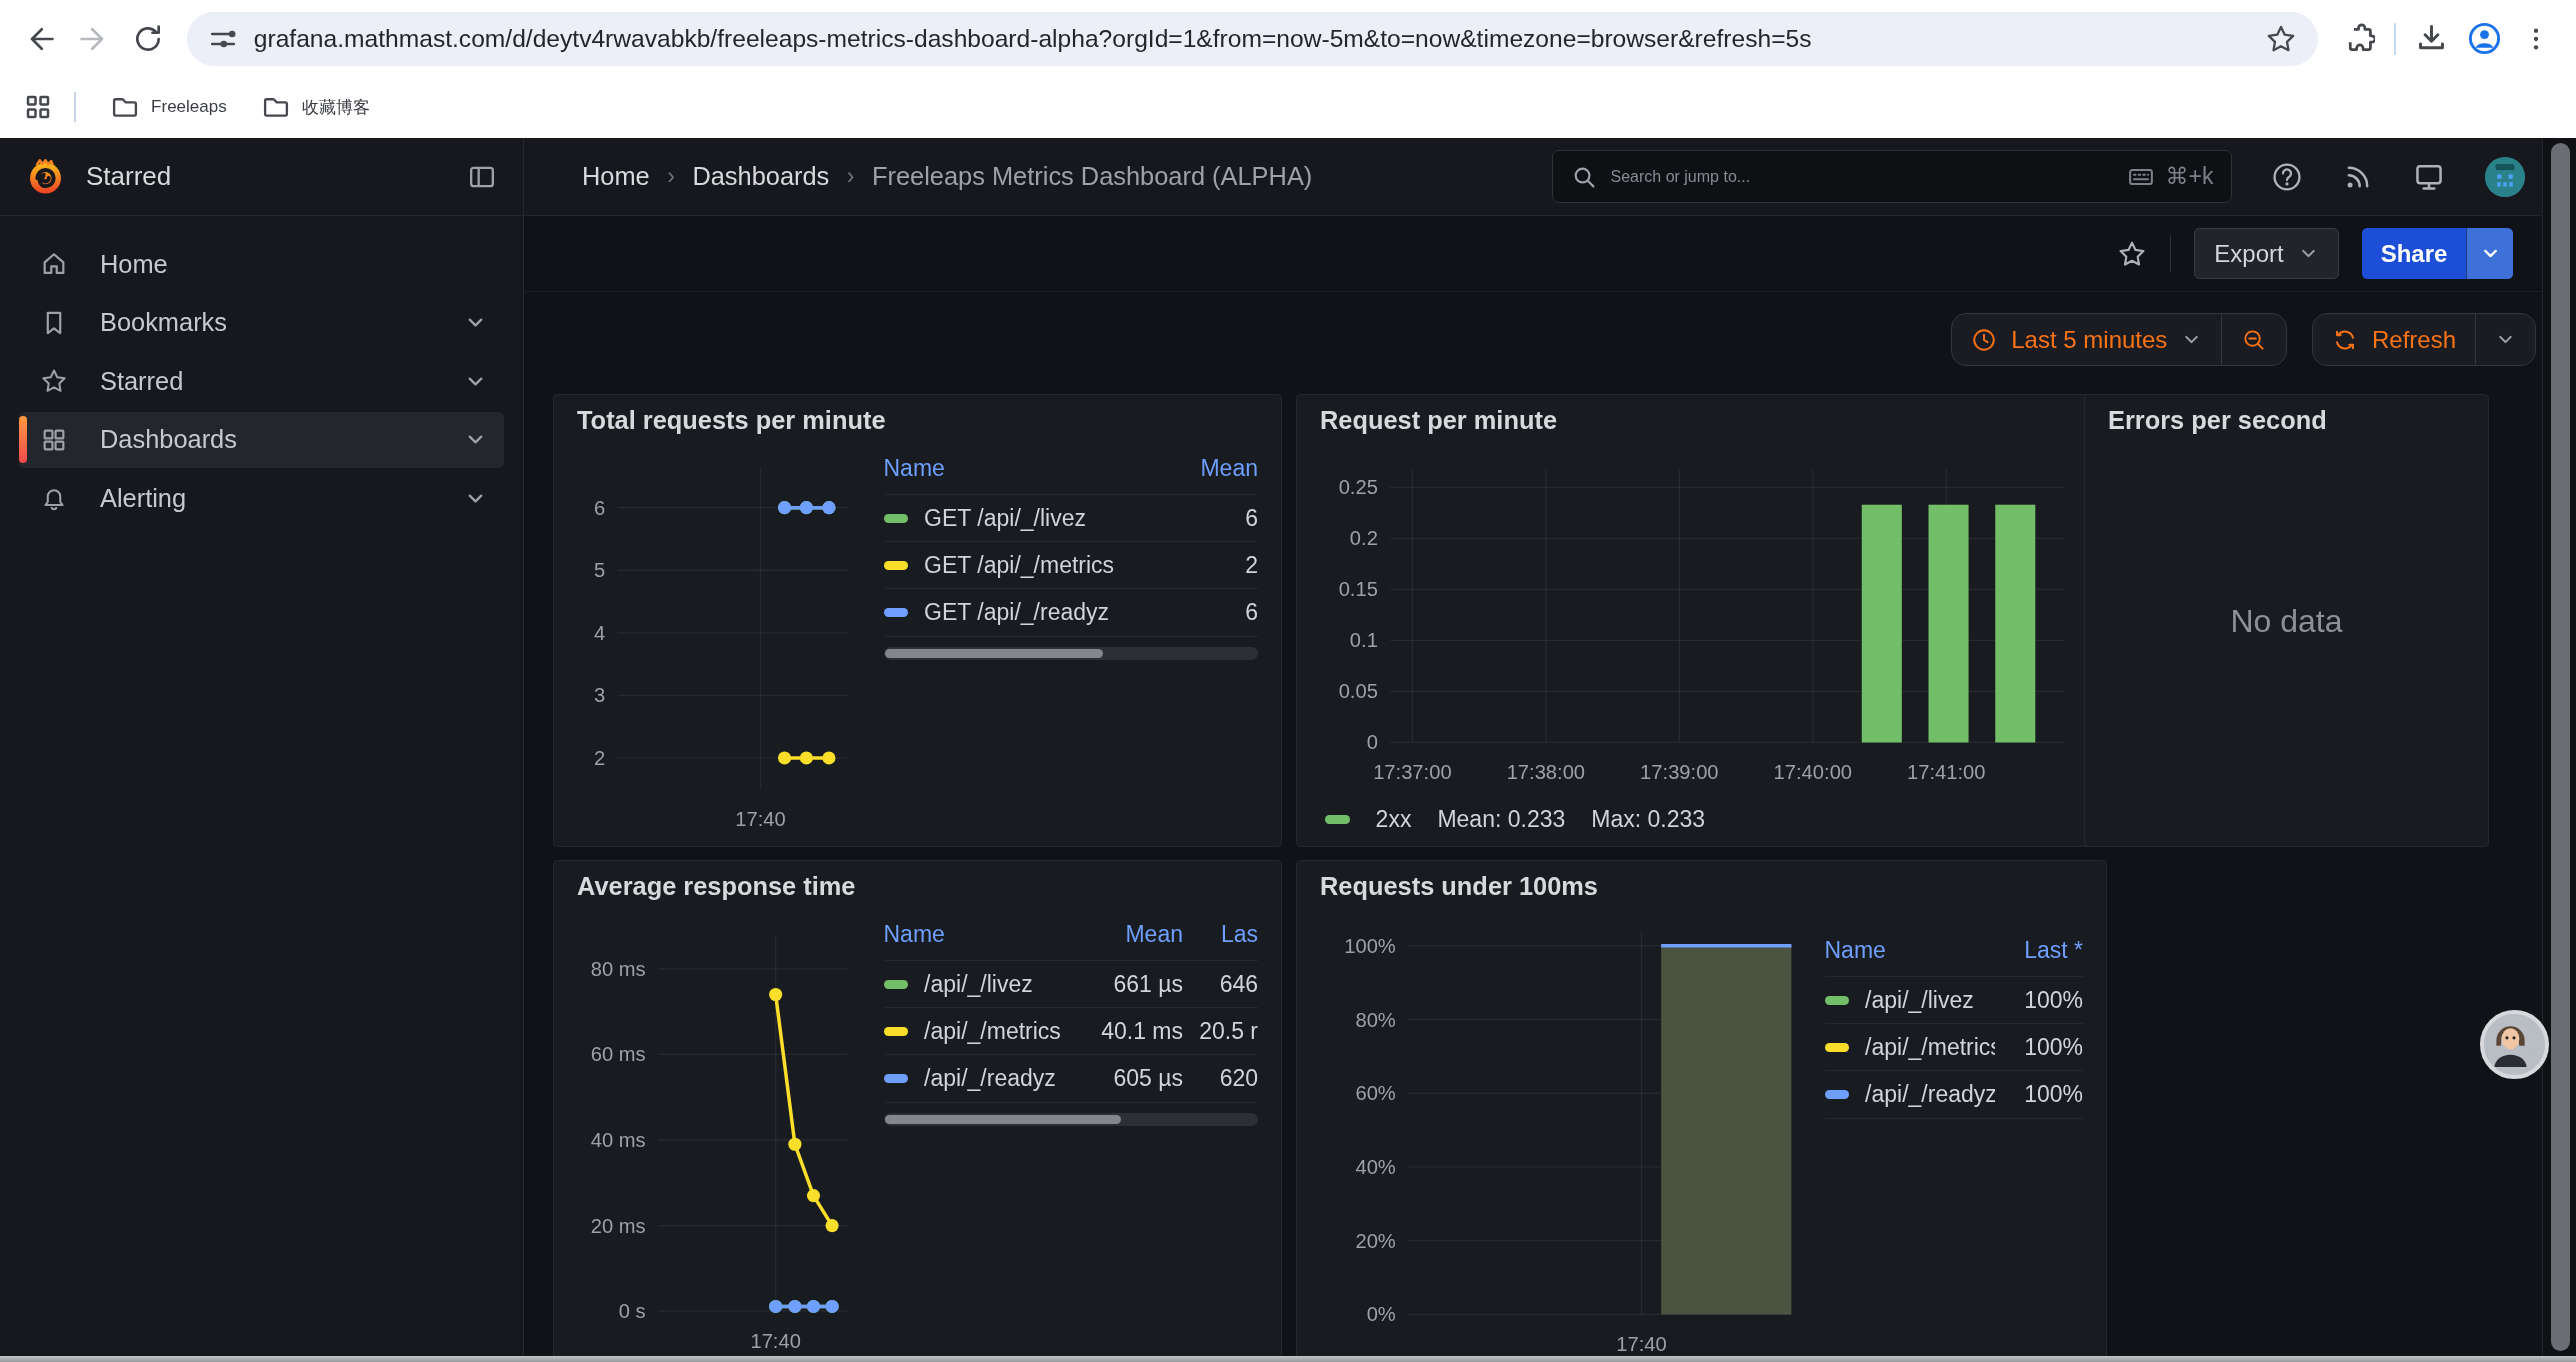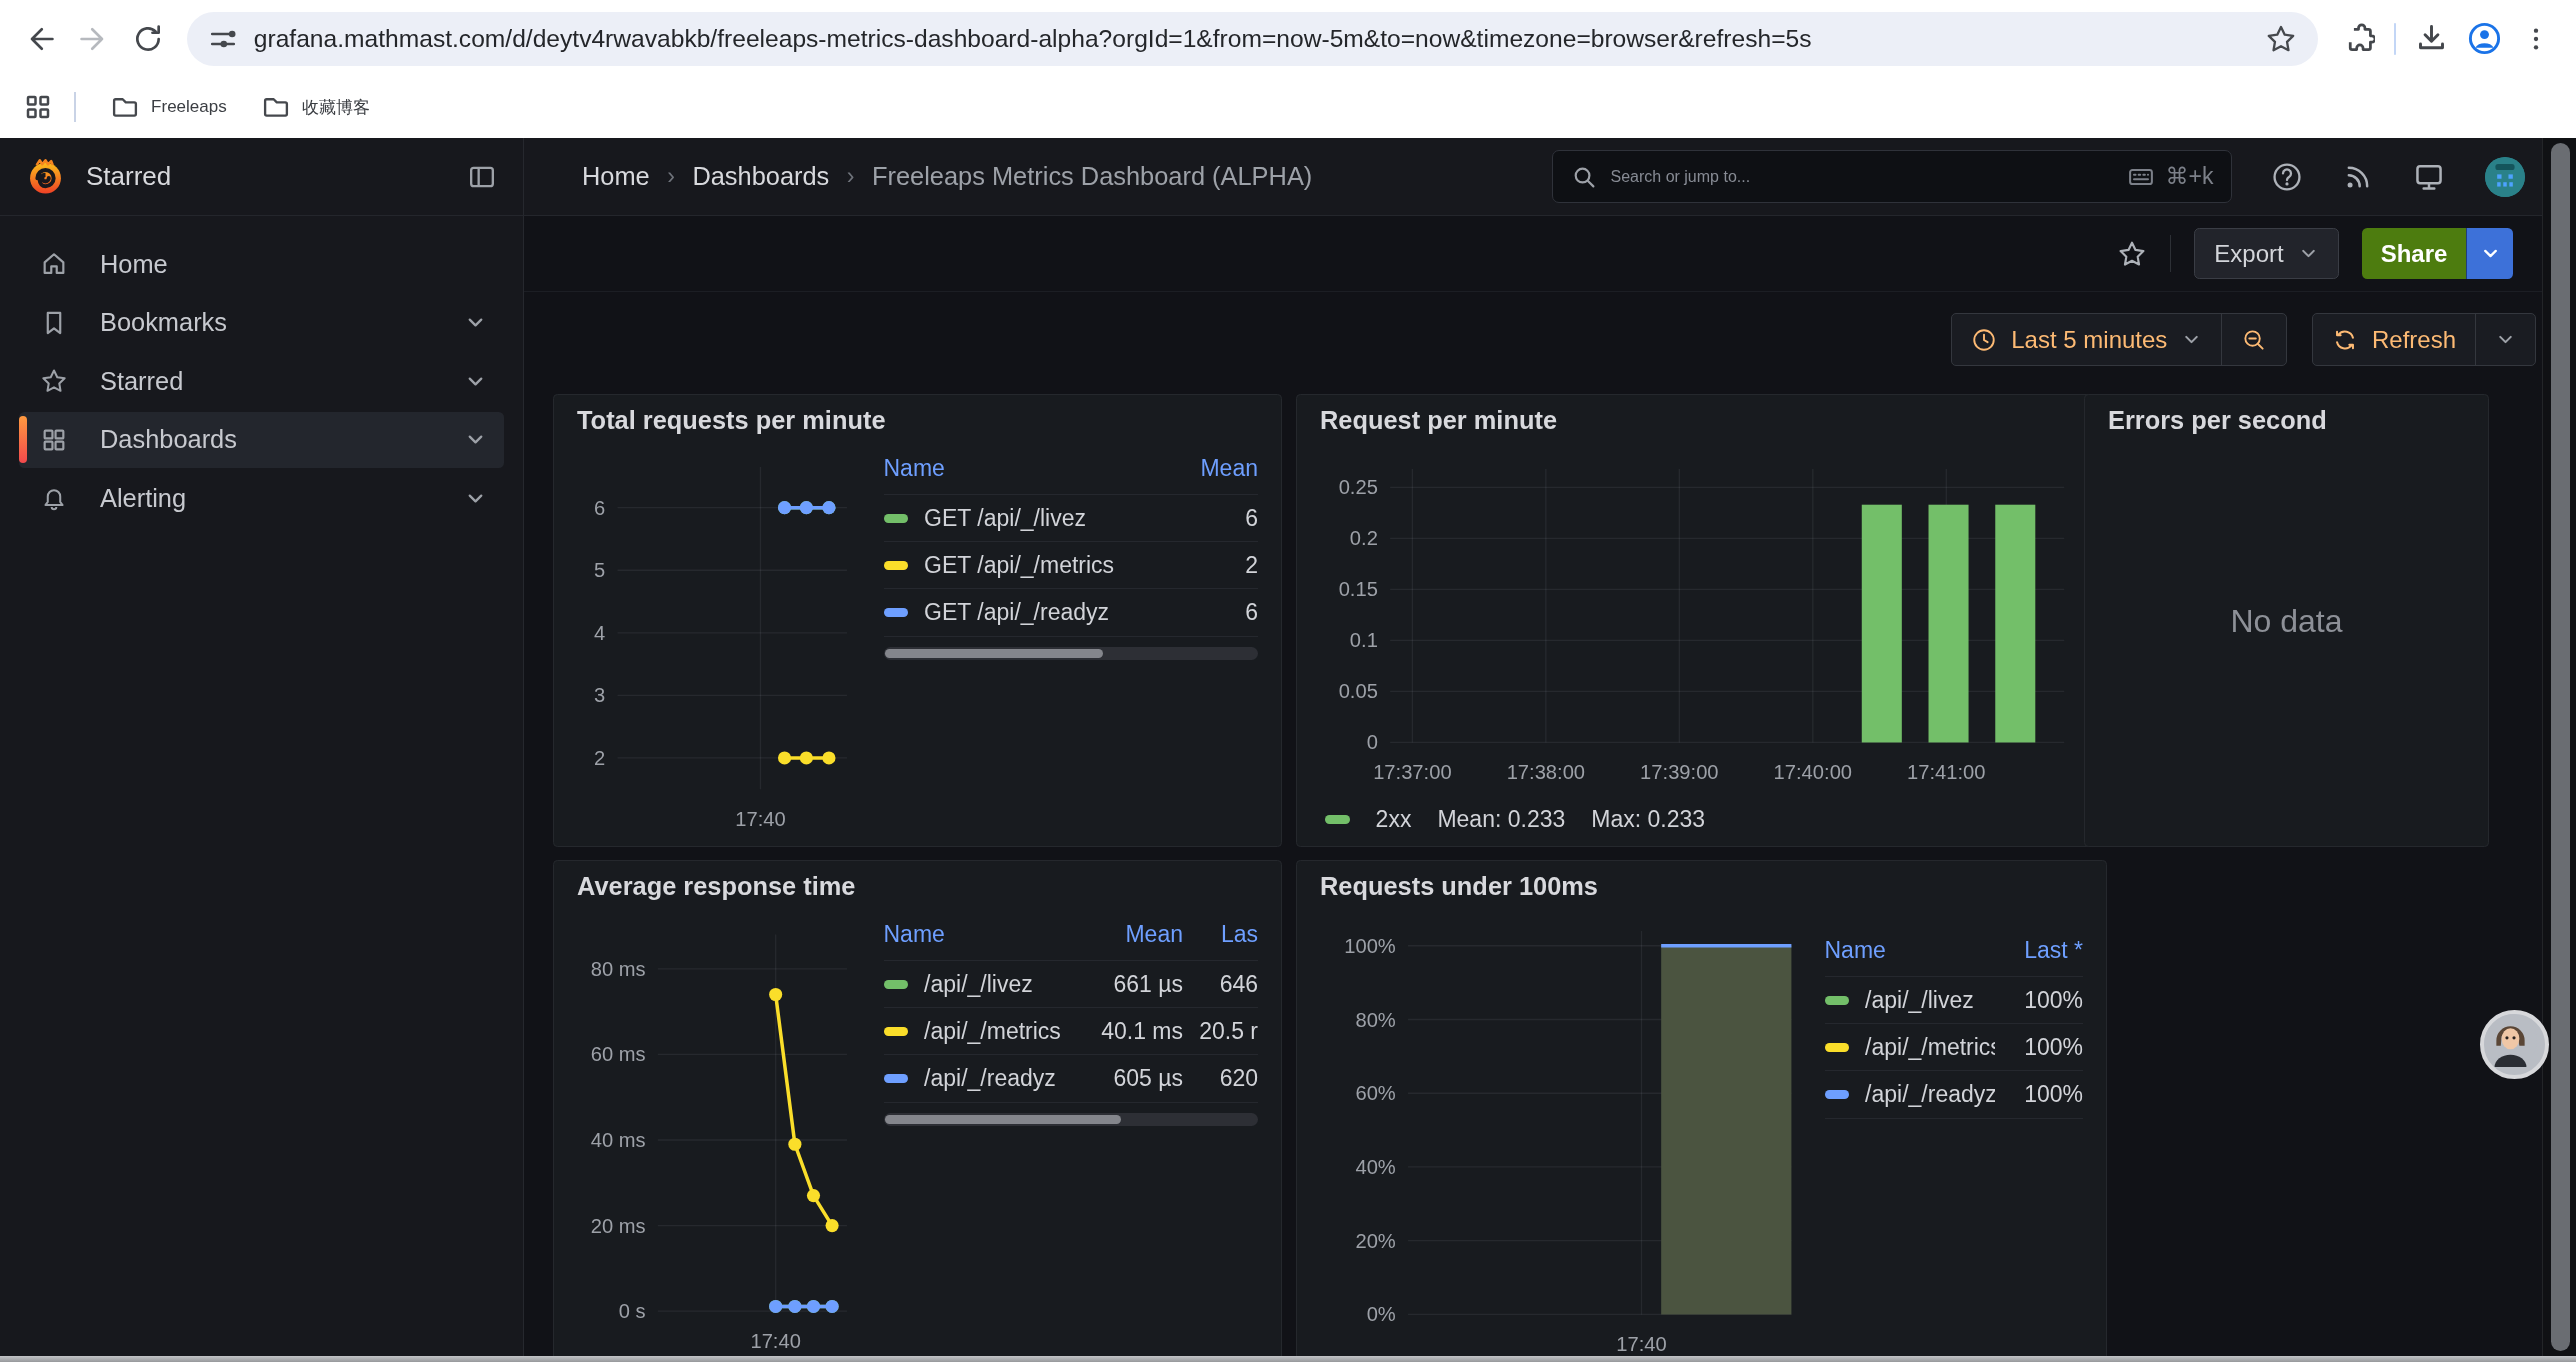--- a/index.html
+++ b/index.html
@@ -37,25 +37,25 @@
   .gbody{display:flex;height:1141px;}
   .sidebar{width:524px;box-sizing:border-box;background:#17181d;border-right:0.9px solid #26282e;padding-top:17.5px;flex:0 0 auto;}
   .sitem{height:56px;margin:2.6px 19px;display:flex;align-items:center;gap:32px;padding:0 17.5px 0 21px;border-radius:5.3px;position:relative;color:#9da1a8;}
   .sitem .lbl{flex:1;font-size:25.4px;color:#c7c9cf;}
   .sitem.active{background:#23262d;}
   .sitem.active::before{content:"";position:absolute;left:0;top:4.4px;bottom:4.4px;width:8px;border-radius:4.4px;background:linear-gradient(180deg,#ff9a40,#f2494c);}
   .main{flex:1;display:flex;flex-direction:column;min-width:0;}
   .mtoolbar{height:75px;flex:0 0 auto;display:flex;align-items:center;justify-content:flex-end;gap:23px;padding-right:63px;border-bottom:0.9px solid #1c1e24;color:#aeb2b9;}
   .vdiv{width:0.9px;height:37px;background:#2d3036;}
   .btn{height:51px;box-sizing:border-box;display:flex;align-items:center;gap:14px;padding:0 19px;border:0.9px solid #3a3d45;border-radius:5.3px;background:#22242b;color:#d3d5da;font-size:24px;justify-content:flex-end;}
-  .btn-share{background:#4d7c0f;border:none;color:#ffffff;font-weight:700;border-radius:5.3px 0 0 5.3px;}
+  .btn-share{background:#1d4ed8;border:none;color:#ffffff;font-weight:700;border-radius:5.3px 0 0 5.3px;}
   .btn-share-caret{background:#3D71D9;border:none;color:#ffffff;border-radius:0 5.3px 5.3px 0;border-left:0.9px solid rgba(10,20,50,.55);padding:0 12.3px;height:51px;display:flex;align-items:center;}
   .dash{flex:1;position:relative;overflow:hidden;background:#111217;}
   .timebar{position:absolute;top:21px;right:40px;display:flex;gap:24.6px;}
-  .tgroup{display:flex;border:0.9px solid #34373e;border-radius:5px;background:#1a1c22;color:#fdba74;overflow:hidden;}
+  .tgroup{display:flex;border:0.9px solid #34373e;border-radius:15px;background:#1a1c22;color:#f97316;overflow:hidden;}
   .tseg{display:flex;align-items:center;gap:14px;padding:0 19px;height:51px;font-size:24px;}
   .tseg + .tseg{border-left:0.9px solid #34373e;}
   
   .panel{position:absolute;background:#181b1f;border:0.9px solid #25282d;border-radius:4.4px;box-sizing:border-box;}
   .ptitle{height:51px;display:flex;align-items:center;padding:0 23px;font-size:25.4px;font-weight:700;color:#d8d9dd;}
   #p0{left:29px;top:102px;width:729px;height:453px;}
   #p1{left:772px;top:102px;width:811px;height:453px;}
   #p2{left:1560px;top:102px;width:405px;height:453px;}
   #p3{left:29px;top:568px;width:729px;height:614px;}
   #p4{left:772px;top:568px;width:811px;height:614px;}

